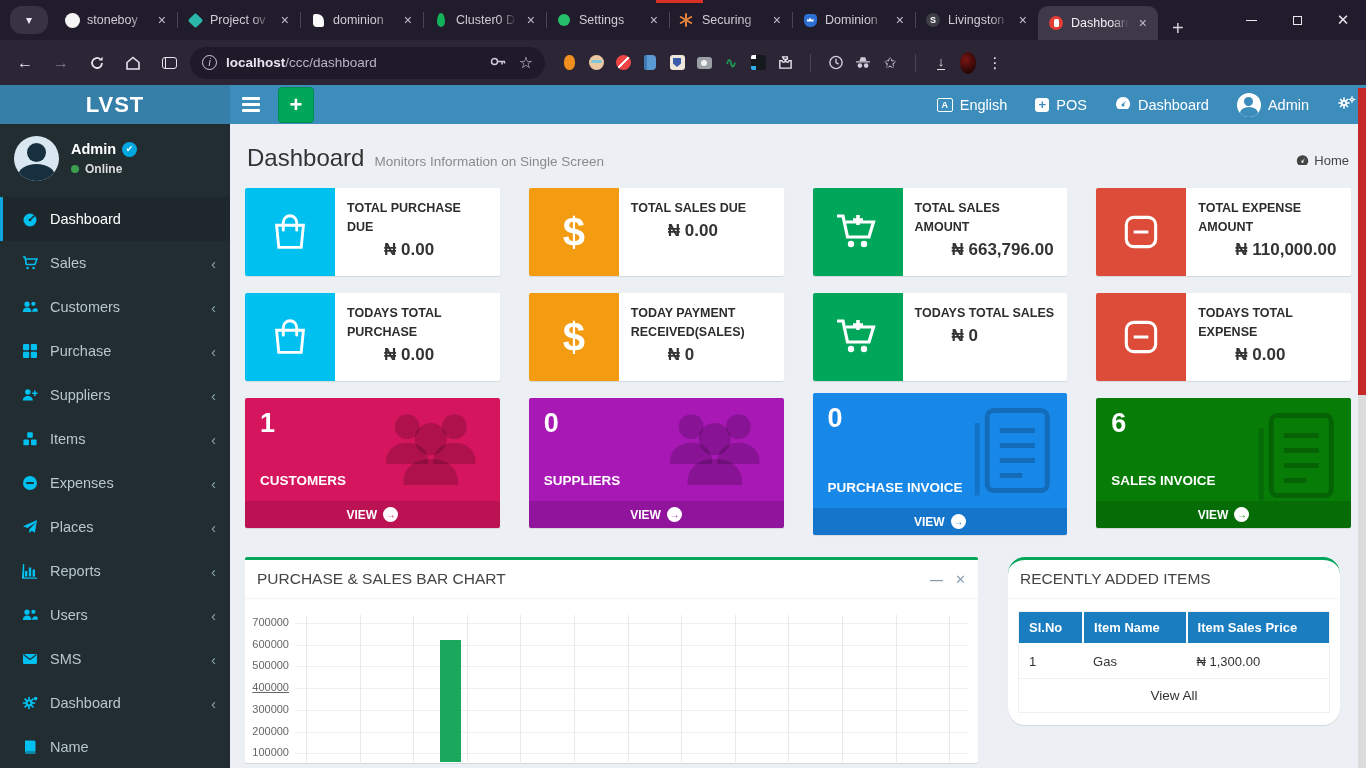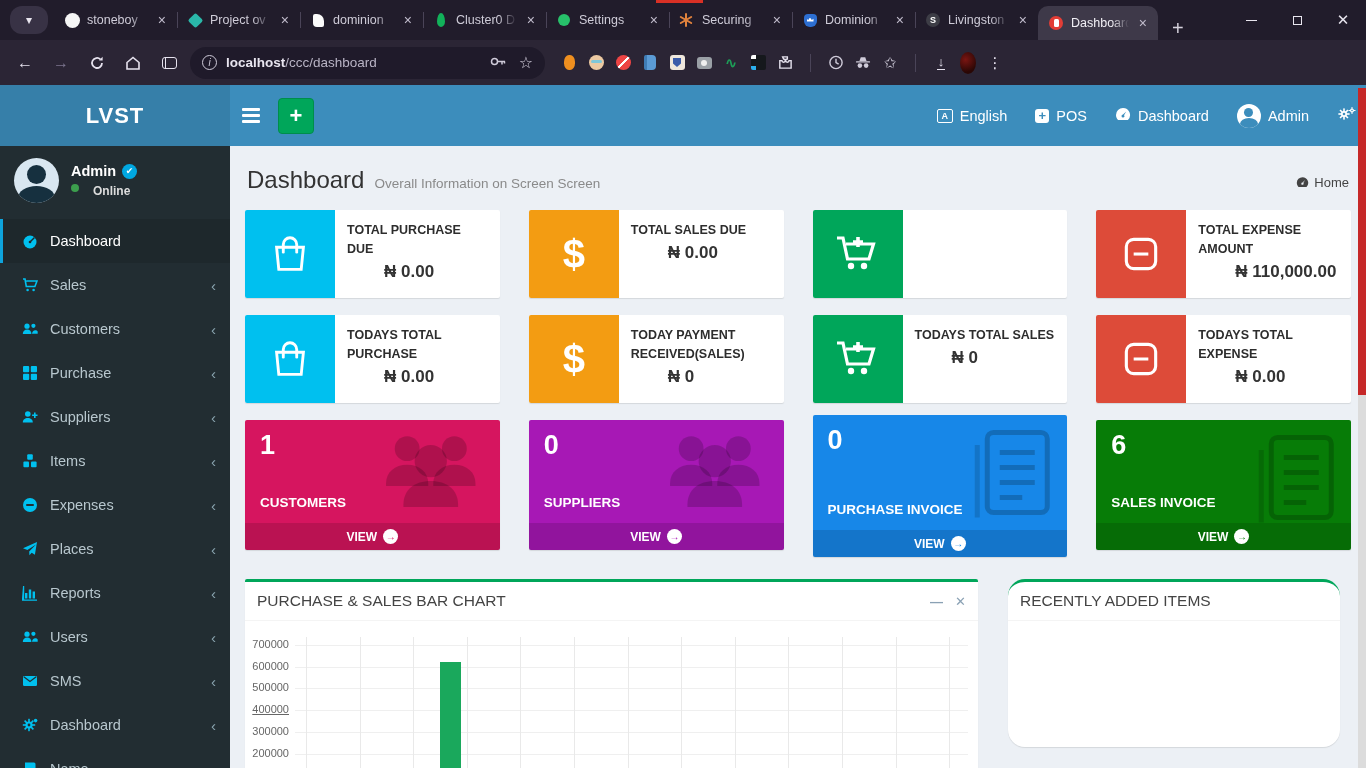--- a/index.html
+++ b/index.html
@@ -64,21 +64,21 @@
   .ext-cam { width:15px; height:12px; background:#9aa0a6; border-radius:3px; position:relative; }
   .ext-cam::after { content:""; position:absolute; left:4.5px; top:3px; width:6px; height:6px; border-radius:50%; background:#efefef; }
   .ext-squiggle { color:#1d9e57; font-size:15px; font-weight:bold; font-style:italic; }
   .ext-dark { width:15px; height:15px; background:#15181c; border-radius:2px;
     background-image:linear-gradient(90deg,#fff 0 5px,transparent 5px), linear-gradient(0deg,#2bb0ed 0 4px,transparent 4px); background-size:15px 4px,5px 15px; background-repeat:no-repeat; background-position:0 0,0 100%; }
   .divider-v { width:1px; height:18px; background:#4a4458; margin:0 6px; }
   .avatar-browser { width:22px; height:22px; border-radius:50%; background:radial-gradient(circle at 35% 35%, #7a1512, #2a0705 70%); }
   .dl-glyph { color:#e6e2ee; font-size:13px; border-bottom:1.6px solid #e6e2ee; line-height:1.05; padding:0 1px 0.5px; }
 
   
-  .app-header { display:flex; height:61px; }
+  .app-header { display:flex; height:39px; }
   .logo { width:230px; background:#367fa9; color:#fff; font-size:22px; font-weight:bold; letter-spacing:1px;
     display:flex; align-items:center; justify-content:center; cursor:pointer; }
   .navbar { flex:1; background:#3c8dbc; display:flex; align-items:center; padding:0 10px 0 12px; color:#fff; }
   .hamburger { width:22px; cursor:pointer; margin-right:14px; }
   .hamburger i { display:block; width:18px; height:2.5px; background:#fff; margin:3.5px 0; border-radius:1px; }
   .add-btn { width:36px; height:36px; background:#00a65a; border:1px solid #008d4c; border-radius:4px; color:#fff;
     font-size:22px; font-weight:bold; display:flex; align-items:center; justify-content:center; cursor:pointer; line-height:1; }
   .nav-right { margin-left:auto; display:flex; align-items:center; gap:28px; font-size:14.5px; }
   .nav-item { display:flex; align-items:center; gap:7px; cursor:pointer; }
   .lang-glyph { width:16px; height:14px; border:1.4px solid #fff; border-radius:2px; font-size:9px; font-weight:bold;
@@ -93,21 +93,21 @@
   .app-body { display:flex; height:678px; }
   .sidebar { width:230px; background:#222d32; flex:0 0 230px; }
   .user-panel { display:flex; align-items:center; gap:12px; padding:12px 10px 12px 14px; }
   .avatar-side { width:45px; height:45px; border-radius:50%; background:#d9e7f1; position:relative; overflow:hidden; flex:0 0 45px; }
   .avatar-side::before { content:""; position:absolute; left:13px; top:7px; width:19px; height:19px; border-radius:50%; background:#16303f; }
   .avatar-side::after { content:""; position:absolute; left:4px; top:28px; width:37px; height:24px; border-radius:50% 50% 0 0; background:#16303f; }
   .user-meta { color:#fff; }
   .user-name { font-size:14.5px; font-weight:bold; display:flex; align-items:center; gap:6px; }
   .verified { width:15px; height:15px; border-radius:50%; background:#00a7e1; color:#fff; font-size:9px;
     display:inline-flex; align-items:center; justify-content:center; }
-  .user-status { margin-top:5px; font-size:12px; color:#ddd; font-weight:bold; display:flex; align-items:flex-start; gap:14px; }
+  .user-status { margin-top:5px; font-size:12px; color:#ddd; font-weight:bold; display:flex; align-items:center; gap:6px; }
   .online-dot { width:8px; height:8px; border-radius:50%; background:#3c9e4d; }
   .menu { margin-top:4px; }
   .menu-item { height:44px; display:flex; align-items:center; gap:12px; padding:0 14px 0 19px; color:#b8c7ce;
     font-size:14.5px; cursor:pointer; border-left:3px solid transparent; }
   .menu-item.active { background:#1e282c; color:#fff; border-left-color:#0ea4dd; }
   .menu-item .mi { width:16px; height:16px; flex:0 0 16px; color:#00c0ef; }
   .menu-item .chev { margin-left:auto; color:#8aa4af; font-size:15px; }
   .mi svg { display:block; width:16px; height:16px; }
 
   
@@ -553,21 +553,21 @@
               </svg>
             </span>
           <span>Name</span>
         </div>
       </nav>
     </aside>
 
     <main class="content">
       <div class="content-header">
         <span class="page-title">Dashboard</span>
-        <span class="page-subtitle">Overall Information on Screen Screen</span>
+        <span class="page-subtitle">Monitors Information on Single Screen</span>
         <span class="breadcrumb">
           <span class="crumb-ico">
             <svg width="13" height="12" viewBox="0 0 16 14" fill="#444">
                 <path d="M8 1a7 7 0 0 0-7 7c0 2 .8 3.7 2.1 5h9.8A7 7 0 0 0 8 1zm0 9.5A1.5 1.5 0 1 1 8 7.5l3.2-3.1-2.2 3.8c.3.2.5.7.5 1.3A1.5 1.5 0 0 1 8 10.5z"></path>
               </svg>
           </span>
           <span>Home</span>
         </span>
       </div>
 
@@ -589,20 +589,21 @@
         </div>
         <div class="info-box">
           <span class="info-icon ib-green">
             <svg width="48" height="44" viewBox="0 0 48 44" fill="none" stroke="#fff" stroke-width="3.2">
                 <path d="M3 6h6l4.5 21h21.5l4.5-15H12"></path>
                 <circle cx="17" cy="34" r="3.2" fill="#fff" stroke="none"></circle>
                 <circle cx="30" cy="34" r="3.2" fill="#fff" stroke="none"></circle>
                 <path d="M24 5v10M19 10h10" stroke-width="3.6"></path>
               </svg>
           </span>
+          <span class="info-content"><span class="info-label">TOTAL SALES AMOUNT</span><div class="info-value">₦ 663,796.00</div></span>
         </div>
         <div class="info-box">
           <span class="info-icon ib-red">
             <svg width="44" height="44" viewBox="0 0 48 48" fill="none" stroke="#fff" stroke-width="3.4">
                 <rect x="8" y="8" width="32" height="32" rx="8"></rect>
                 <path d="M16 24h16"></path>
               </svg>
           </span>
           <span class="info-content"><span class="info-label">TOTAL EXPENSE AMOUNT</span><div class="info-value">₦ 110,000.00</div></span>
         </div>
@@ -753,20 +754,39 @@
               <div class="vgrid" style="left: 650.6px;"></div>
               <div class="vgrid" style="left: 704.2px;"></div>
               <div class="bar" style="top: 39.36px; bottom: -5px; left: 194.8px; background: rgb(26, 168, 92);"></div>
             </div>
         </div>
 
         <div class="panel items-panel">
           <div class="panel-header">
             <span class="panel-title">RECENTLY ADDED ITEMS</span>
           </div>
+          <table class="items-table">
+            <thead>
+              <tr>
+                <th>Sl.No</th>
+                <th>Item Name</th>
+                <th>Item Sales Price</th>
+              </tr>
+            </thead>
+            <tbody>
+              <tr>
+                <td>1</td>
+                <td>Gas</td>
+                <td>₦ 1,300.00</td>
+              </tr>
+              <tr>
+                  <td colspan="3" class="view-all">View All</td>
+                </tr>
+            </tbody>
+          </table>
         </div>
       </div>
     </main>
   </div>
 
   <div class="scrollbar">
     <div class="scroll-thumb"></div>
   </div>
 </div>
 

